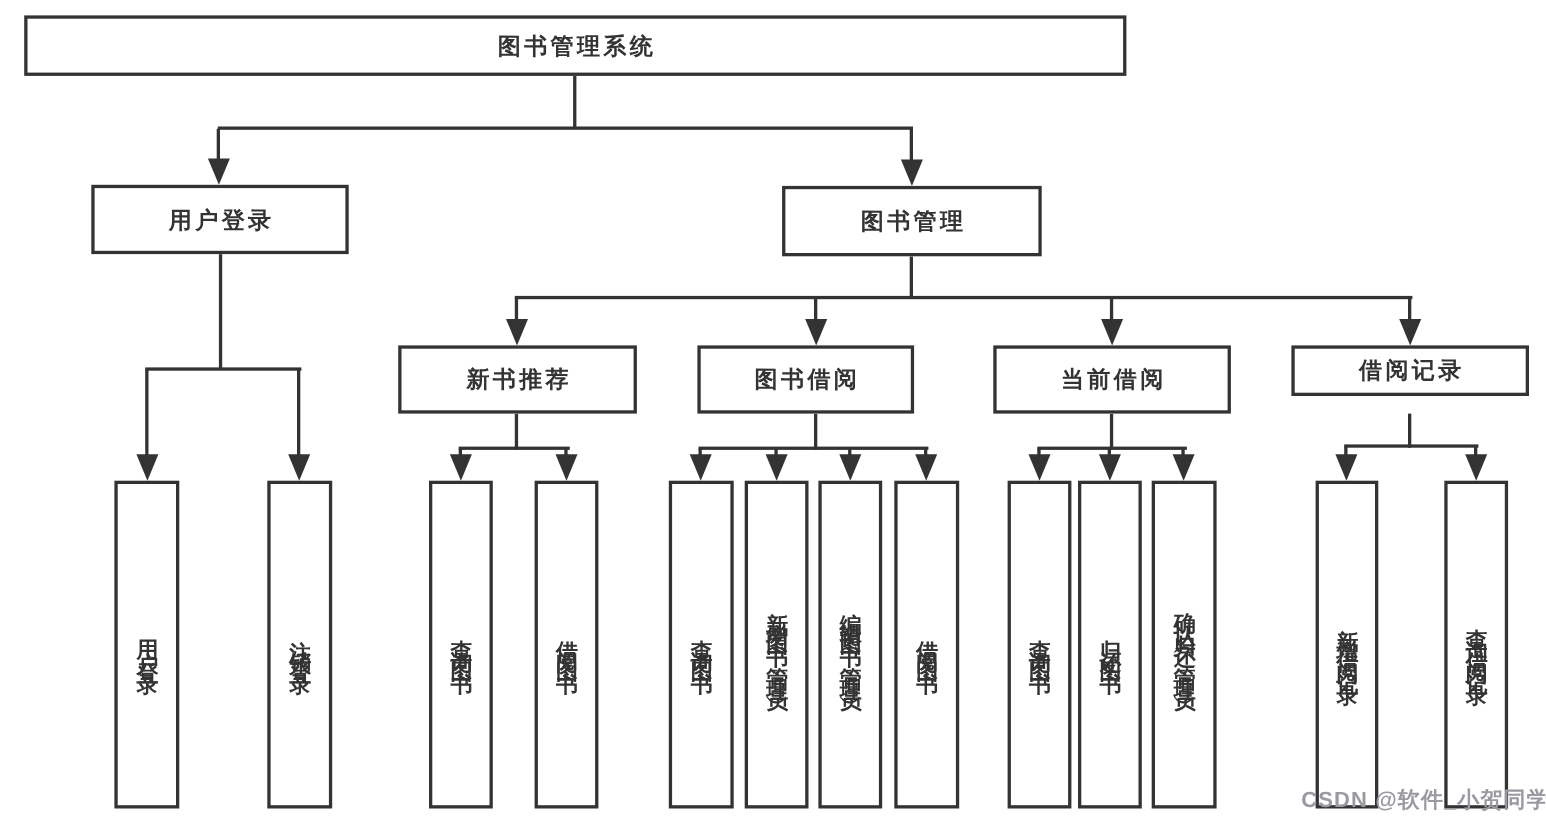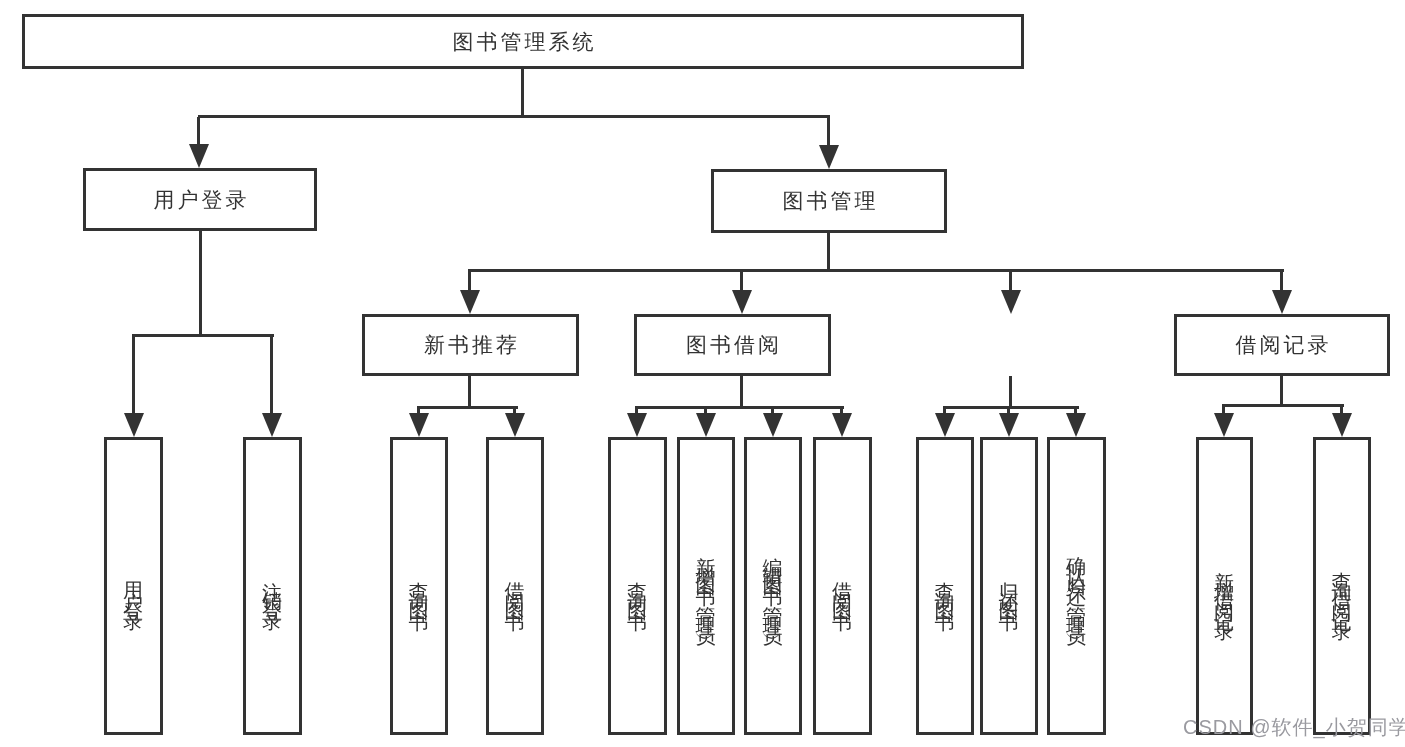--- a/index.html
+++ b/index.html
@@ -13,20 +13,21 @@
   html, body {
     background: var(--background);
     font-family: "Liberation Sans", "DejaVu Sans", sans-serif;
   }
   .canvas {
     position: relative;
     width: 1405px;
     height: 747px;
     background: var(--background);
     overflow: hidden;
+    font-weight: bold;
   }
   
   .box {
     position: absolute;
     background: var(--box-fill);
     border: 3px solid var(--line);
     display: flex;
     align-items: center;
     justify-content: center;
     z-index: 2;
@@ -110,22 +111,25 @@
   </div>
 
   <div class="box" style="left:711px; top:169px; width:236px; height:64px;">
     <span class="htext">图书管理</span>
   </div>
 
   <div class="box" style="left:634px; top:314px; width:197px; height:62px;">
     <span class="htext">图书借阅</span>
   </div>
 
-
-  <div class="box" style="left:1174px; top:314px; width:216px; height:62px;">
+  <div class="box" style="left:903px; top:314px; width:216px; height:62px;">
+    <span class="htext">当前借阅</span>
+  </div>
+
+  <div class="box" style="left:1174px; top:314px; width:216px; height:46px;">
     <span class="htext">借阅记录</span>
   </div>
 
   <div class="box" style="left:104px; top:437px; width:59px; height:298px;">
     <span class="vtext">用户登录</span>
   </div>
 
   <div class="box" style="left:243px; top:437px; width:59px; height:298px;">
     <span class="vtext">注销登录</span>
   </div>

